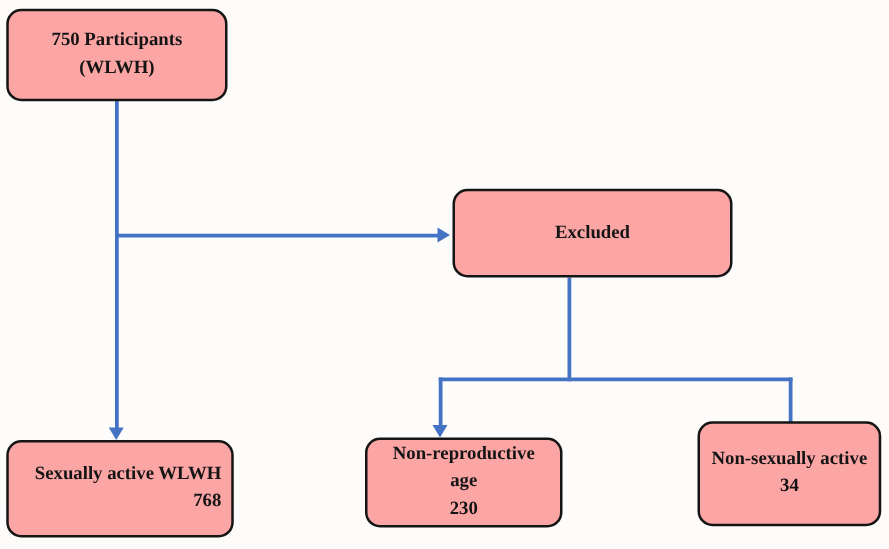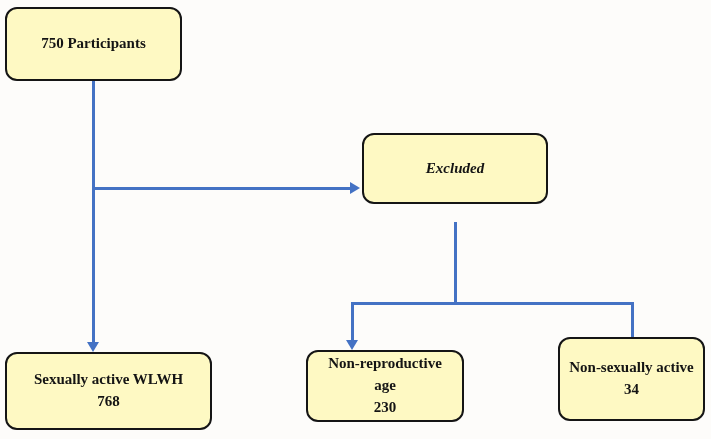--- a/index.html
+++ b/index.html
@@ -11,38 +11,38 @@
     position: relative;
     width: 711px;
     height: 439px;
     background: #fdfcfa;
     font-family: "Liberation Serif", "DejaVu Serif", serif;
     overflow: hidden;
   }
   .node {
     position: absolute;
     box-sizing: border-box;
-    background: #fef9c3;
+    background: #fca5a5;
     border: 2.5px solid #151515;
     border-radius: 12px;
     display: flex;
     flex-direction: column;
     align-items: center;
     justify-content: center;
     text-align: center;
     color: #141414;
     font-weight: bold;
     font-size: 15px;
     line-height: 1.45;
     padding: 4px 8px;
   }
   .node-participants      { left: 5px;   top: 7px;   width: 177px; height: 74px; }
-  .node-excluded          { left: 362px; top: 133px; width: 186px; height: 71px; font-style: italic; }
-  .node-sexually-active   { left: 5px;   top: 352px; width: 207px; height: 78px; }
-  .node-non-reproductive  { left: 306px; top: 350px; width: 158px; height: 72px; }
+  .node-excluded          { left: 362px; top: 151px; width: 224px; height: 71px; }
+  .node-sexually-active   { left: 5px;   top: 352px; width: 182px; height: 78px; align-items: flex-end; }
+  .node-non-reproductive  { left: 292px; top: 350px; width: 158px; height: 72px; }
   .node-non-sexual        { left: 558px; top: 337px; width: 147px; height: 84px; }
 
   .edge {
     position: absolute;
     background: #4472c4;
   }
   
   .edge-v-main   { left: 92px;  top: 80px;  width: 3px;   height: 264px; }
   
   .edge-h-excl   { left: 92px;  top: 187px; width: 259px; height: 3px; }
@@ -87,20 +87,21 @@
   <div class="edge edge-v-left"></div>
   <div class="edge edge-v-right"></div>
 
   <div class="arrowhead arrow-down  ah-main"></div>
   <div class="arrowhead arrow-right ah-excl"></div>
   <div class="arrowhead arrow-down  ah-left"></div>
   <div class="arrowhead arrow-down  ah-right"></div>
 
   <div class="node node-participants">
     <span>750 Participants</span>
+    <span>(WLWH)</span>
   </div>
 
   <div class="node node-excluded">
     <span>Excluded</span>
   </div>
 
   <div class="node node-sexually-active">
     <span>Sexually active WLWH</span>
     <span>768</span>
   </div>

